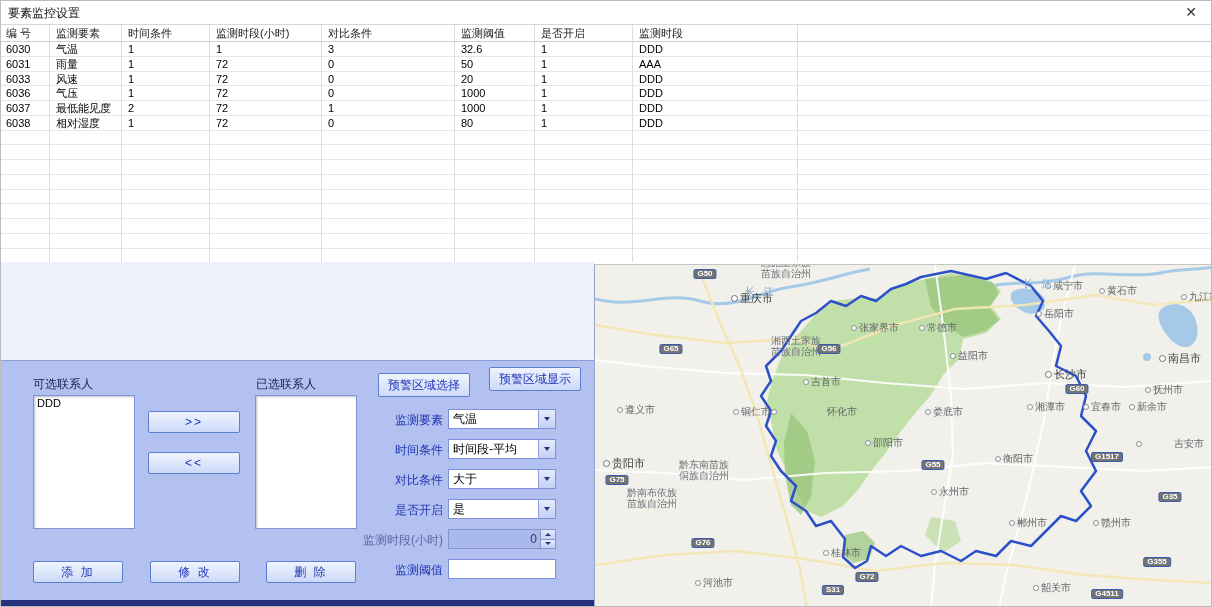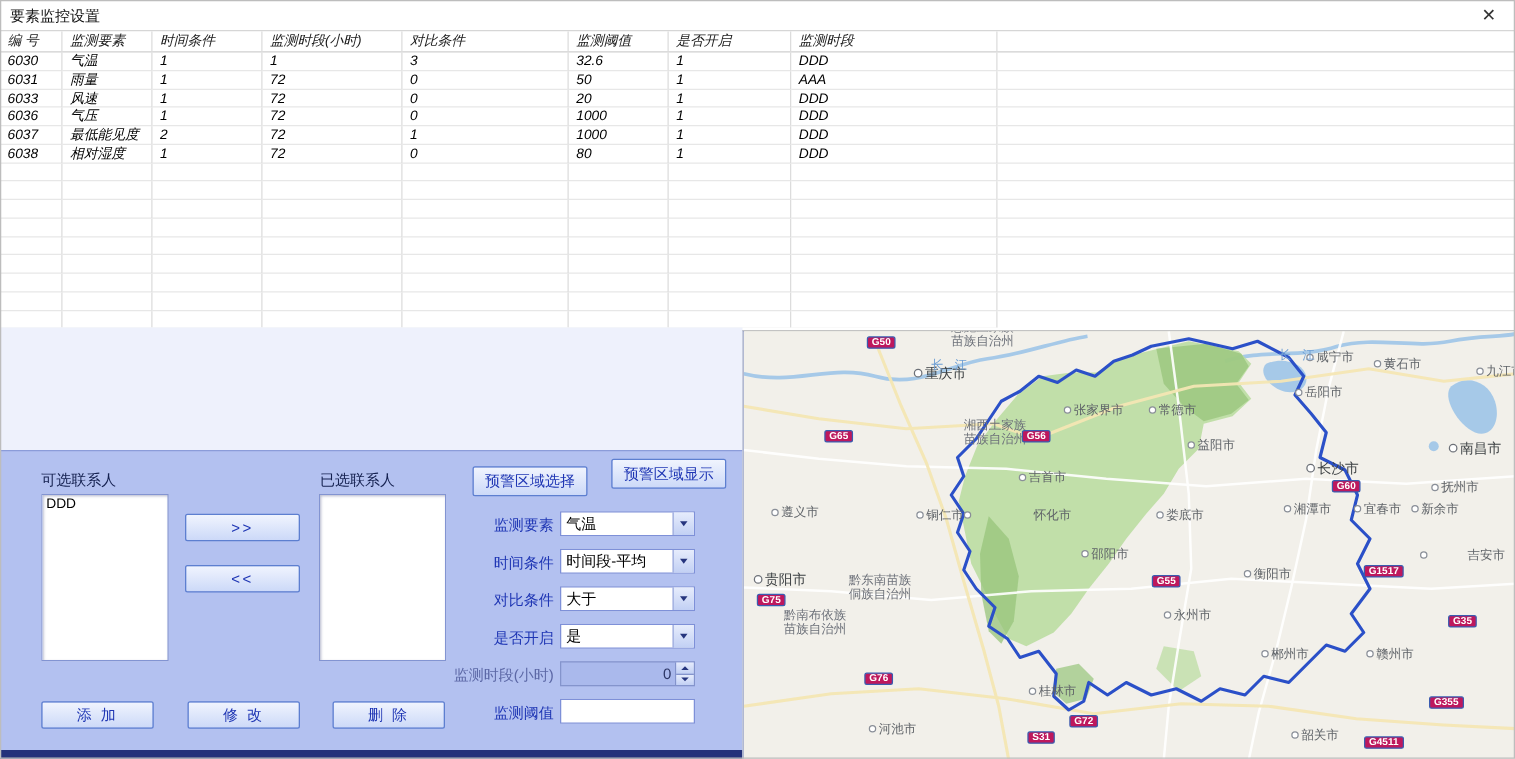--- a/index.html
+++ b/index.html
@@ -8,21 +8,21 @@
   .window-border{position:absolute;inset:0;border:1px solid #bdbdbd;pointer-events:none;box-sizing:border-box;z-index:50;}
 
   
   .titlebar{position:absolute;left:0;top:0;width:100%;height:24px;background:#fff;z-index:5;}
   .title{position:absolute;left:8px;top:5px;font-size:12px;color:#111;}
   .close{position:absolute;right:12px;top:3px;width:18px;height:18px;font-size:14px;color:#333;
          text-align:center;line-height:18px;cursor:default;}
 
   
   .table{position:absolute;left:0;top:24px;width:1212px;height:238px;background:#fff;
-         border-top:1px solid #d6d6d6;box-sizing:border-box;overflow:hidden;font-style:italic;}
+         border-top:1px solid #d6d6d6;box-sizing:border-box;overflow:hidden;}
   .thead{display:flex;height:17px;}
   .trow{display:flex;height:14.75px;}
   .cell{box-sizing:border-box;height:100%;border-right:1px solid #dcdcdc;border-bottom:1px solid #e7e7e7;
         font-size:11px;line-height:14px;padding:0 0 0 6px;white-space:nowrap;overflow:hidden;color:#000;}
   .thead .cell{line-height:16px;border-bottom:1px solid #cfcfcf;color:#1a1a1a;}
   .c0{width:50px}.c1{width:72px}.c2{width:88px}.c3{width:112px}.c4{width:133px}
   .c5{width:80px}.c6{width:98px}.c7{width:165px}.c8{flex:1;border-right:none}
 
   
   .midarea{position:absolute;left:0;top:262px;width:594px;height:98px;background:#eef1fc;}
@@ -68,21 +68,21 @@
        overflow:hidden;border-left:1px solid #9aa4c8;border-top:1px solid #c3c3c3;box-sizing:border-box;}
   .map svg{position:absolute;left:0;top:0;}
   .maplabels{position:absolute;left:0;top:0;width:100%;height:100%;}
   .city{position:absolute;font-size:10px;color:#5f6368;white-space:nowrap;display:flex;align-items:center;}
   .city.cap{font-size:11px;color:#3c4043;}
   .city.district{display:block;text-align:center;line-height:11px;color:#6d717a;}
   .cdot{width:4px;height:4px;border:1px solid #8a8f98;border-radius:50%;background:#fff;
         display:inline-block;margin-right:2px;flex:none;}
   .cap .cdot{width:5px;height:5px;border-color:#6d7178;}
   .water-label{position:absolute;font-size:10px;color:#6f9fd4;letter-spacing:3px;white-space:nowrap;}
-  .badge{position:absolute;transform:translate(-50%,-50%);background:#be185d;border:1px solid #3a5cb0;
+  .badge{position:absolute;transform:translate(-50%,-50%);background:#737373;border:1px solid #3a5cb0;
          color:#fff;font-size:8px;line-height:1;padding:0 3px;border-radius:2px;font-weight:bold;}
 </style>
 </head>
 <body>
 
 <div class="titlebar">
   <div class="title">要素监控设置</div>
   <div class="close">✕</div>
 </div>
 
@@ -402,21 +402,21 @@
         <span>益阳市</span>
       </div>
       <div class="city district" style="left: 176px; top: 70px;">
         <div>湘西土家族</div>
         <div>苗族自治州</div>
       </div>
       <div class="city cap" style="left: 564px; top: 86px;">
         <span class="cdot"></span>
         <span>南昌市</span>
       </div>
-      <div class="city" style="left: 220px; top: 110px;">
+      <div class="city" style="left: 208px; top: 110px;">
         <span class="cdot"></span>
         <span>吉首市</span>
       </div>
       <div class="city cap" style="left: 450px; top: 102px;">
         <span class="cdot"></span>
         <span>长沙市</span>
       </div>
       <div class="city" style="left: 550px; top: 118px;">
         <span class="cdot"></span>
         <span>抚州市</span>

